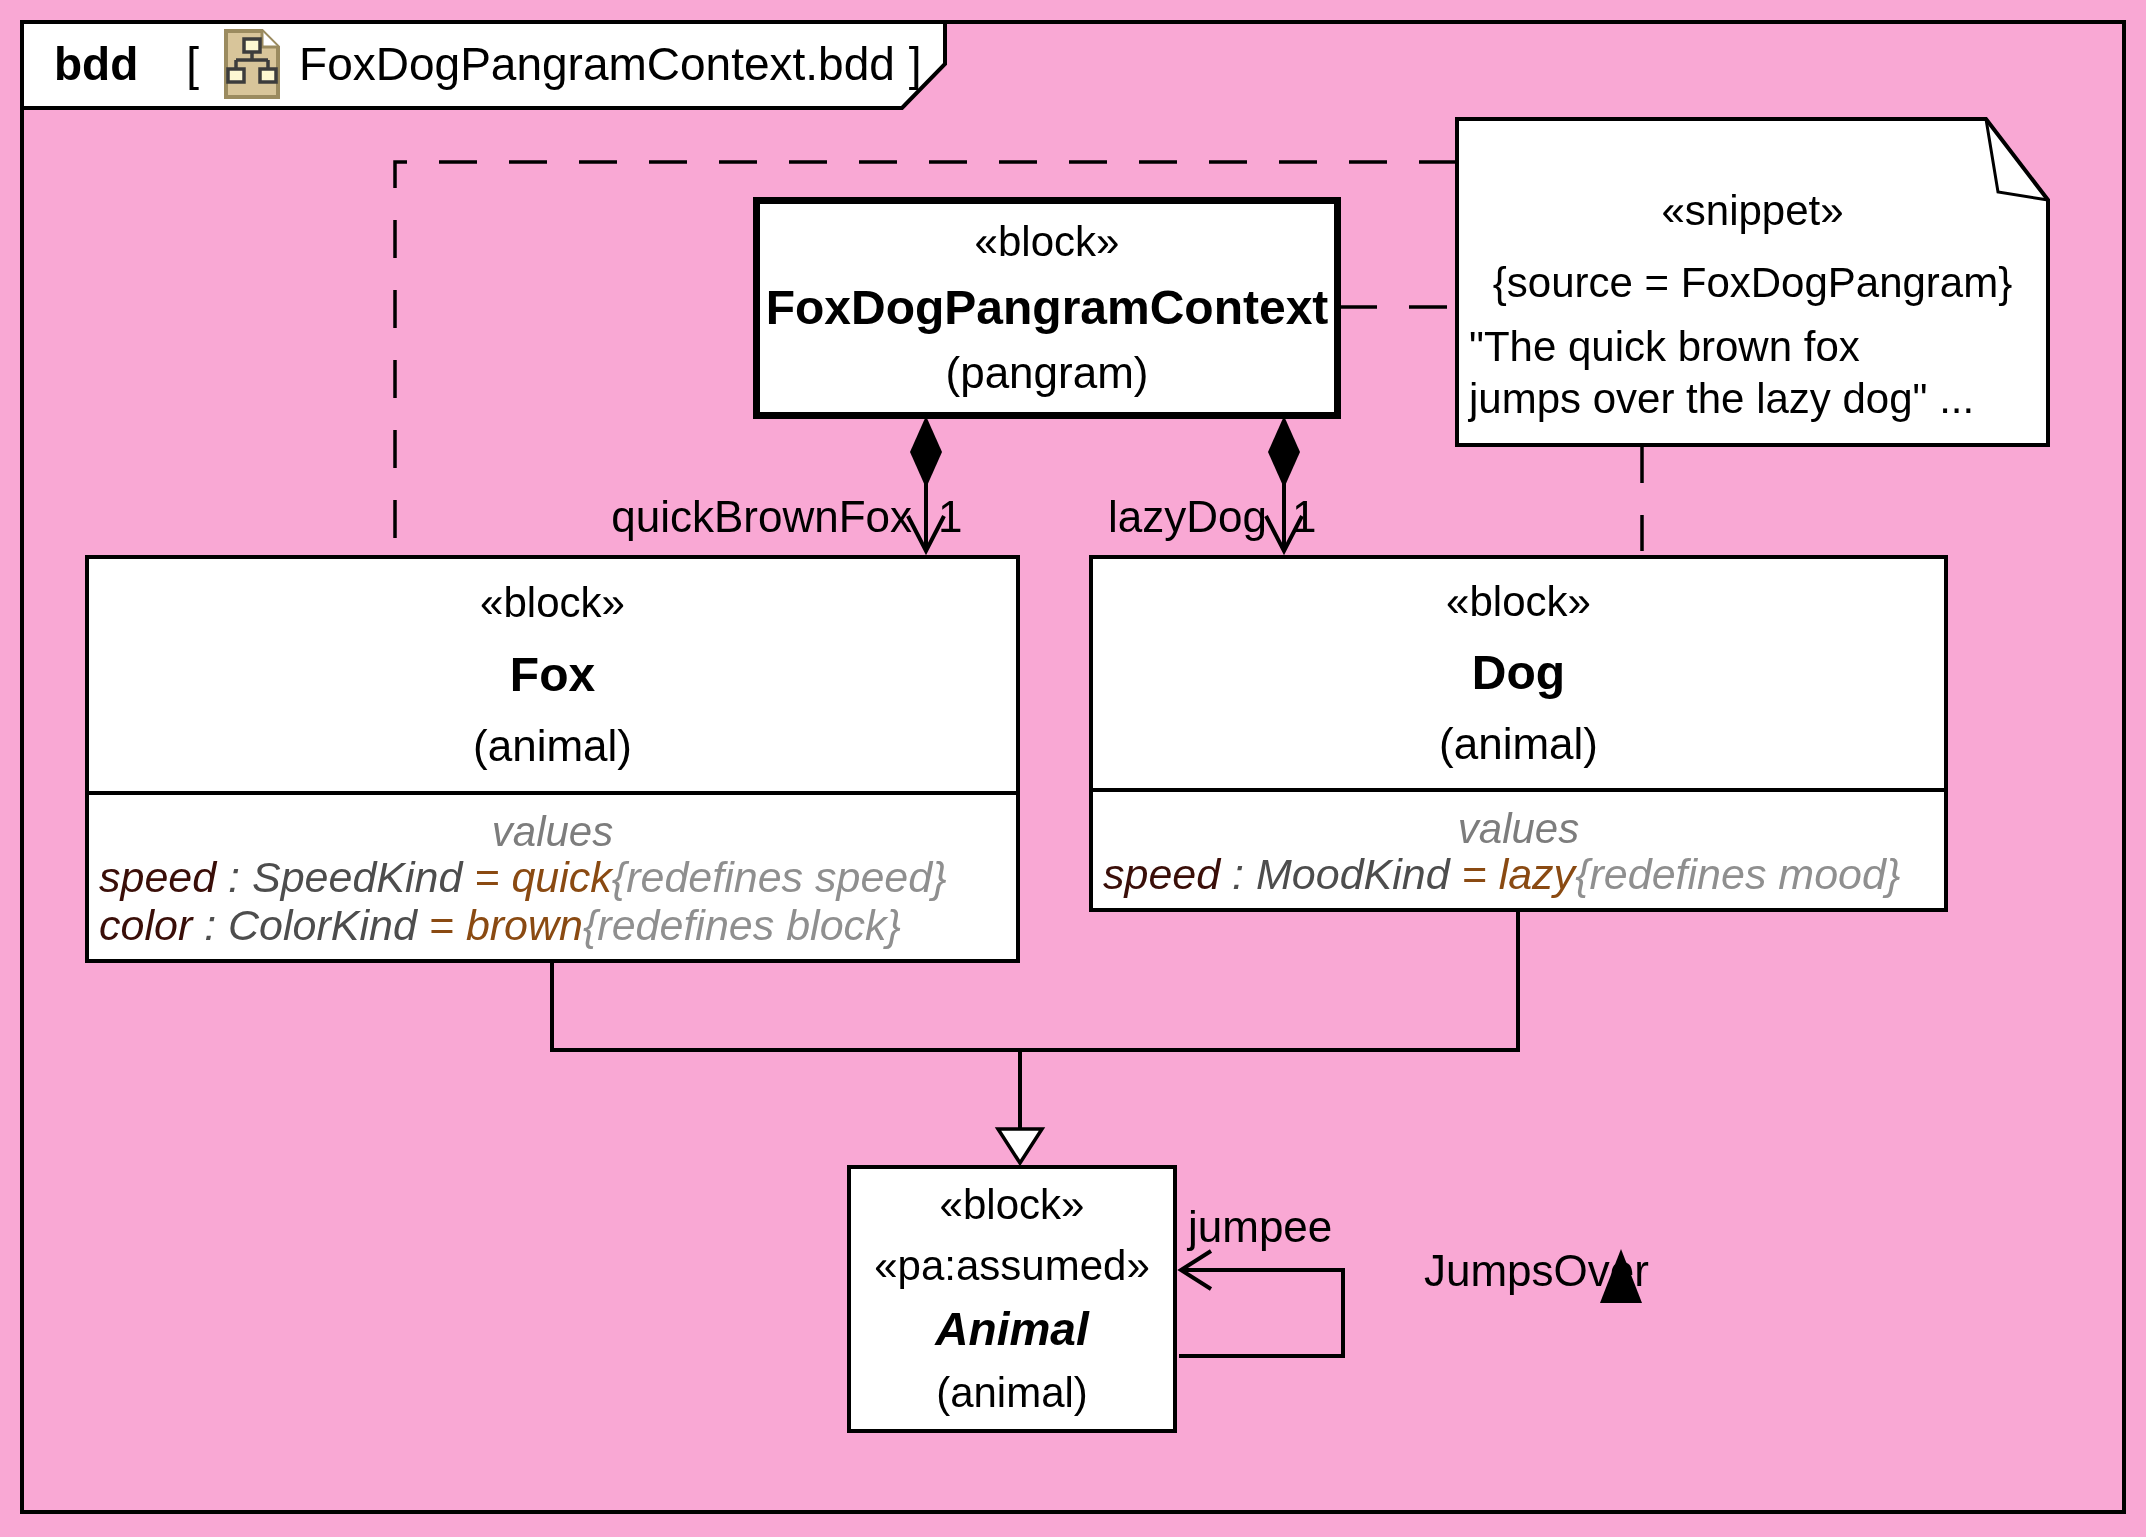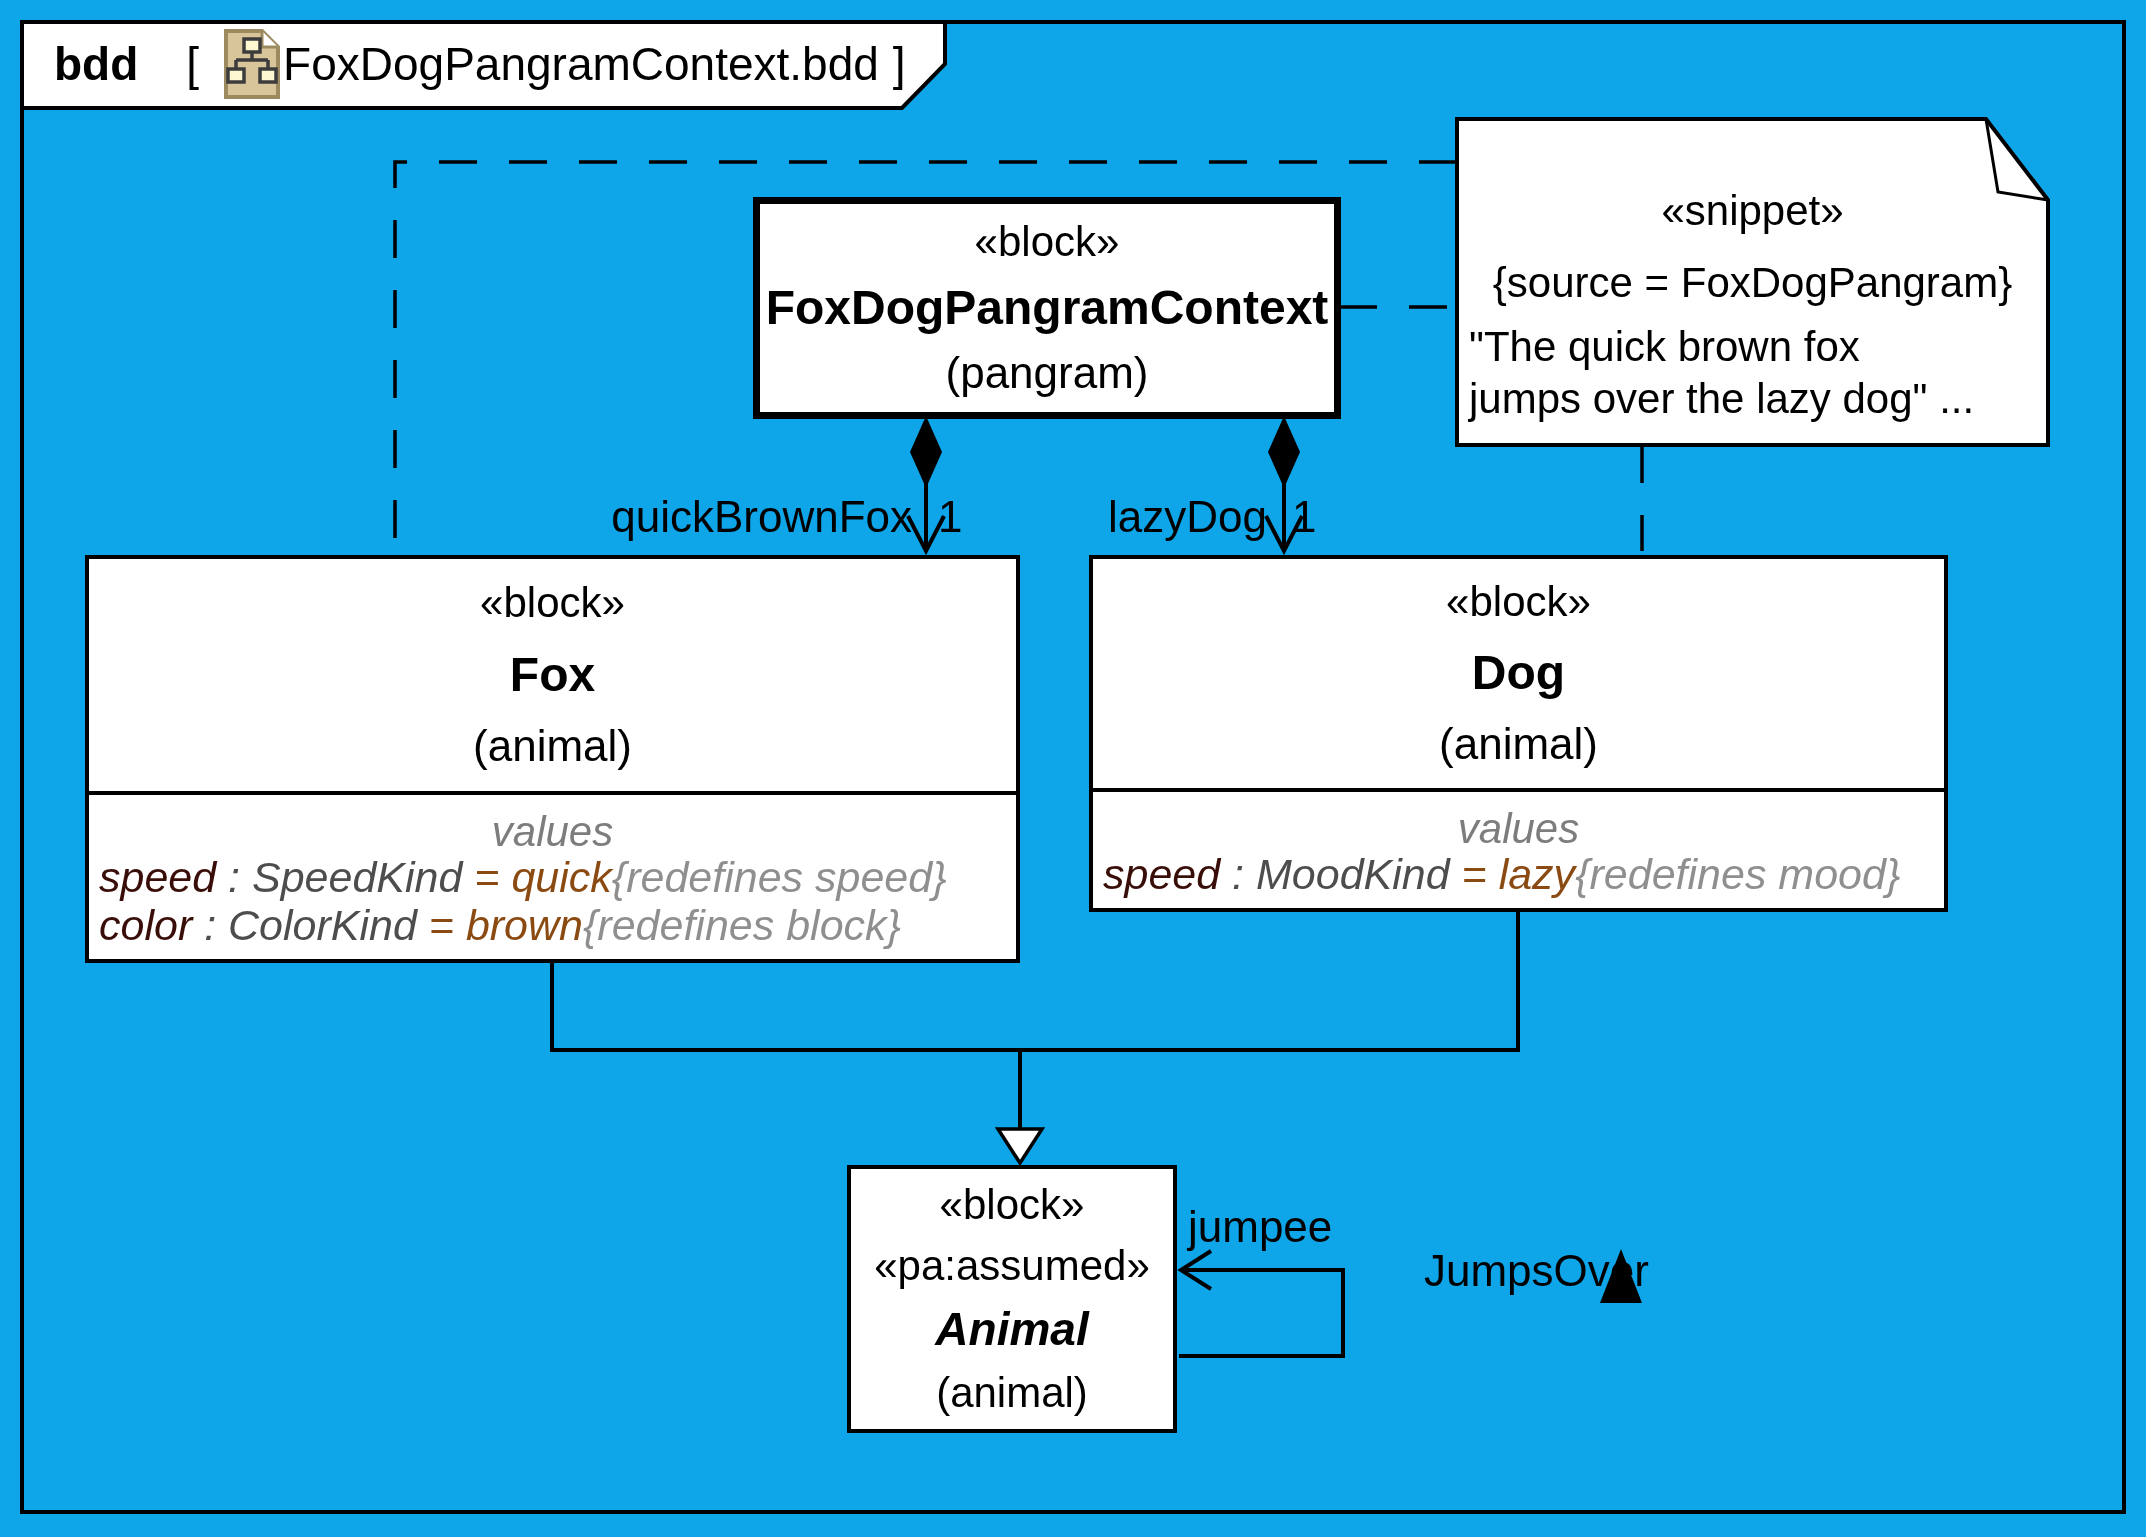--- a/index.html
+++ b/index.html
@@ -1,17 +1,17 @@
 <!DOCTYPE html>
 <html style="--property_name: #3a0e08; --type_gray: #4d4d4d; --value_brown: #8a4a12; --constraint_gray: #8f8f8f; --compartment_label: #7d7d7d; --icon_beige: #d8c59a; --icon_edge: #9b8b5f; --icon_square: #fdf8d2; --icon_line: #3c3c3c;"><head>
 <meta charset="utf-8">
 <style>
   html,body { margin:0; padding:0; background:#ffffff; }
   .canvas {
-    position:relative; width:2146px; height:1537px; background:#0ea5e9;
+    position:relative; width:2146px; height:1537px; background:#f9a8d4;
     font-family:"Liberation Sans", sans-serif; color:#000; overflow:hidden;
   }
   .frame {
     position:absolute; left:20px; top:20px; width:2106px; height:1494px;
     border:4px solid #000; box-sizing:border-box;
   }
   svg.edges { position:absolute; left:0; top:0; width:2146px; height:1537px; }
 
   .tab-shape  { fill:#ffffff; stroke:#000; stroke-width:4px; }
   .note-shape { fill:#ffffff; stroke:#000; stroke-width:4px; }
@@ -23,21 +23,21 @@
   .dash   { stroke:#000; stroke-width:3.5px; fill:none; stroke-dasharray:38 32; }
 
   .tab-text {
     position:absolute; left:20px; top:20px; width:925px; height:88px;
     display:flex; align-items:center; padding-left:34px; box-sizing:border-box;
     font-size:46px; white-space:nowrap;
   }
   .tkw { font-weight:bold; }
   .tbr-open  { margin-left:48px; }
   .bdd-icon  { width:62px; height:74px; margin-left:22px; }
-  .tfn { margin-left:0; }
+  .tfn { margin-left:16px; }
   .tbr-close { margin-left:14px; }
 
   .block {
     position:absolute; background:#ffffff; border:4px solid #000;
     box-sizing:border-box; text-align:center;
   }
   .stereo { font-size:42px; }
   .bname  { font-size:48px; font-weight:bold; white-space:nowrap; }
   .qual   { font-size:44px; }
 

